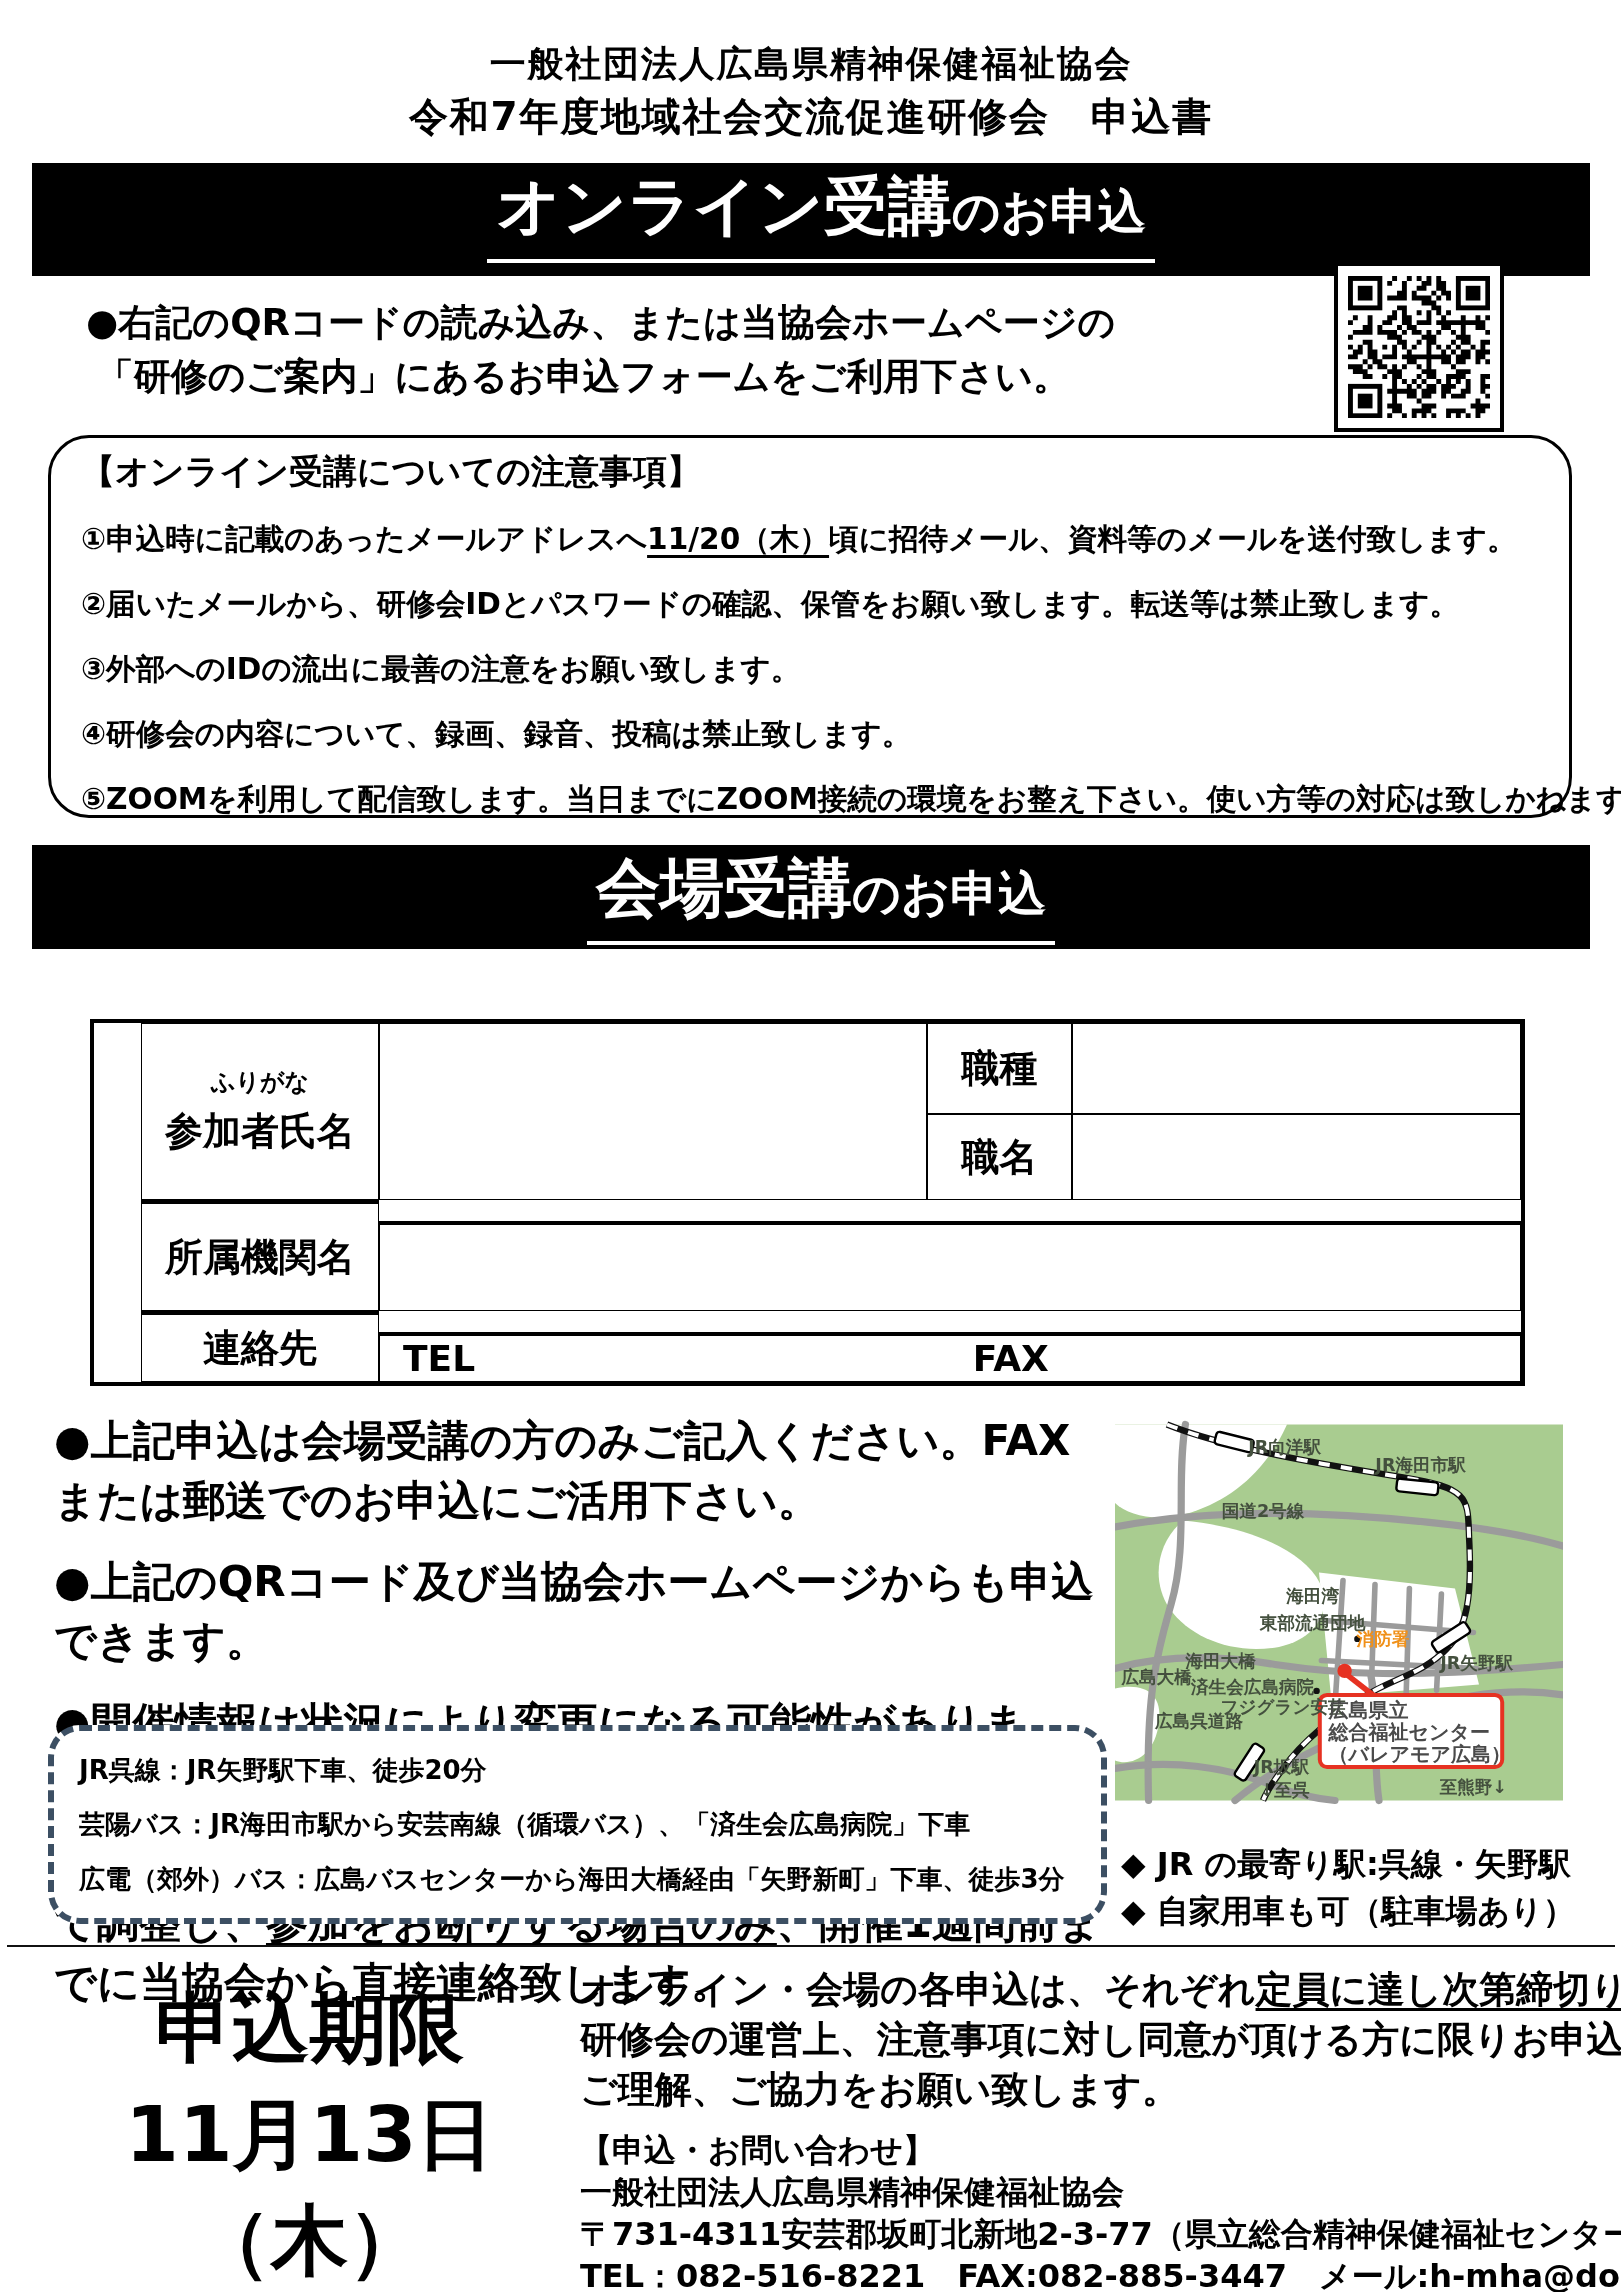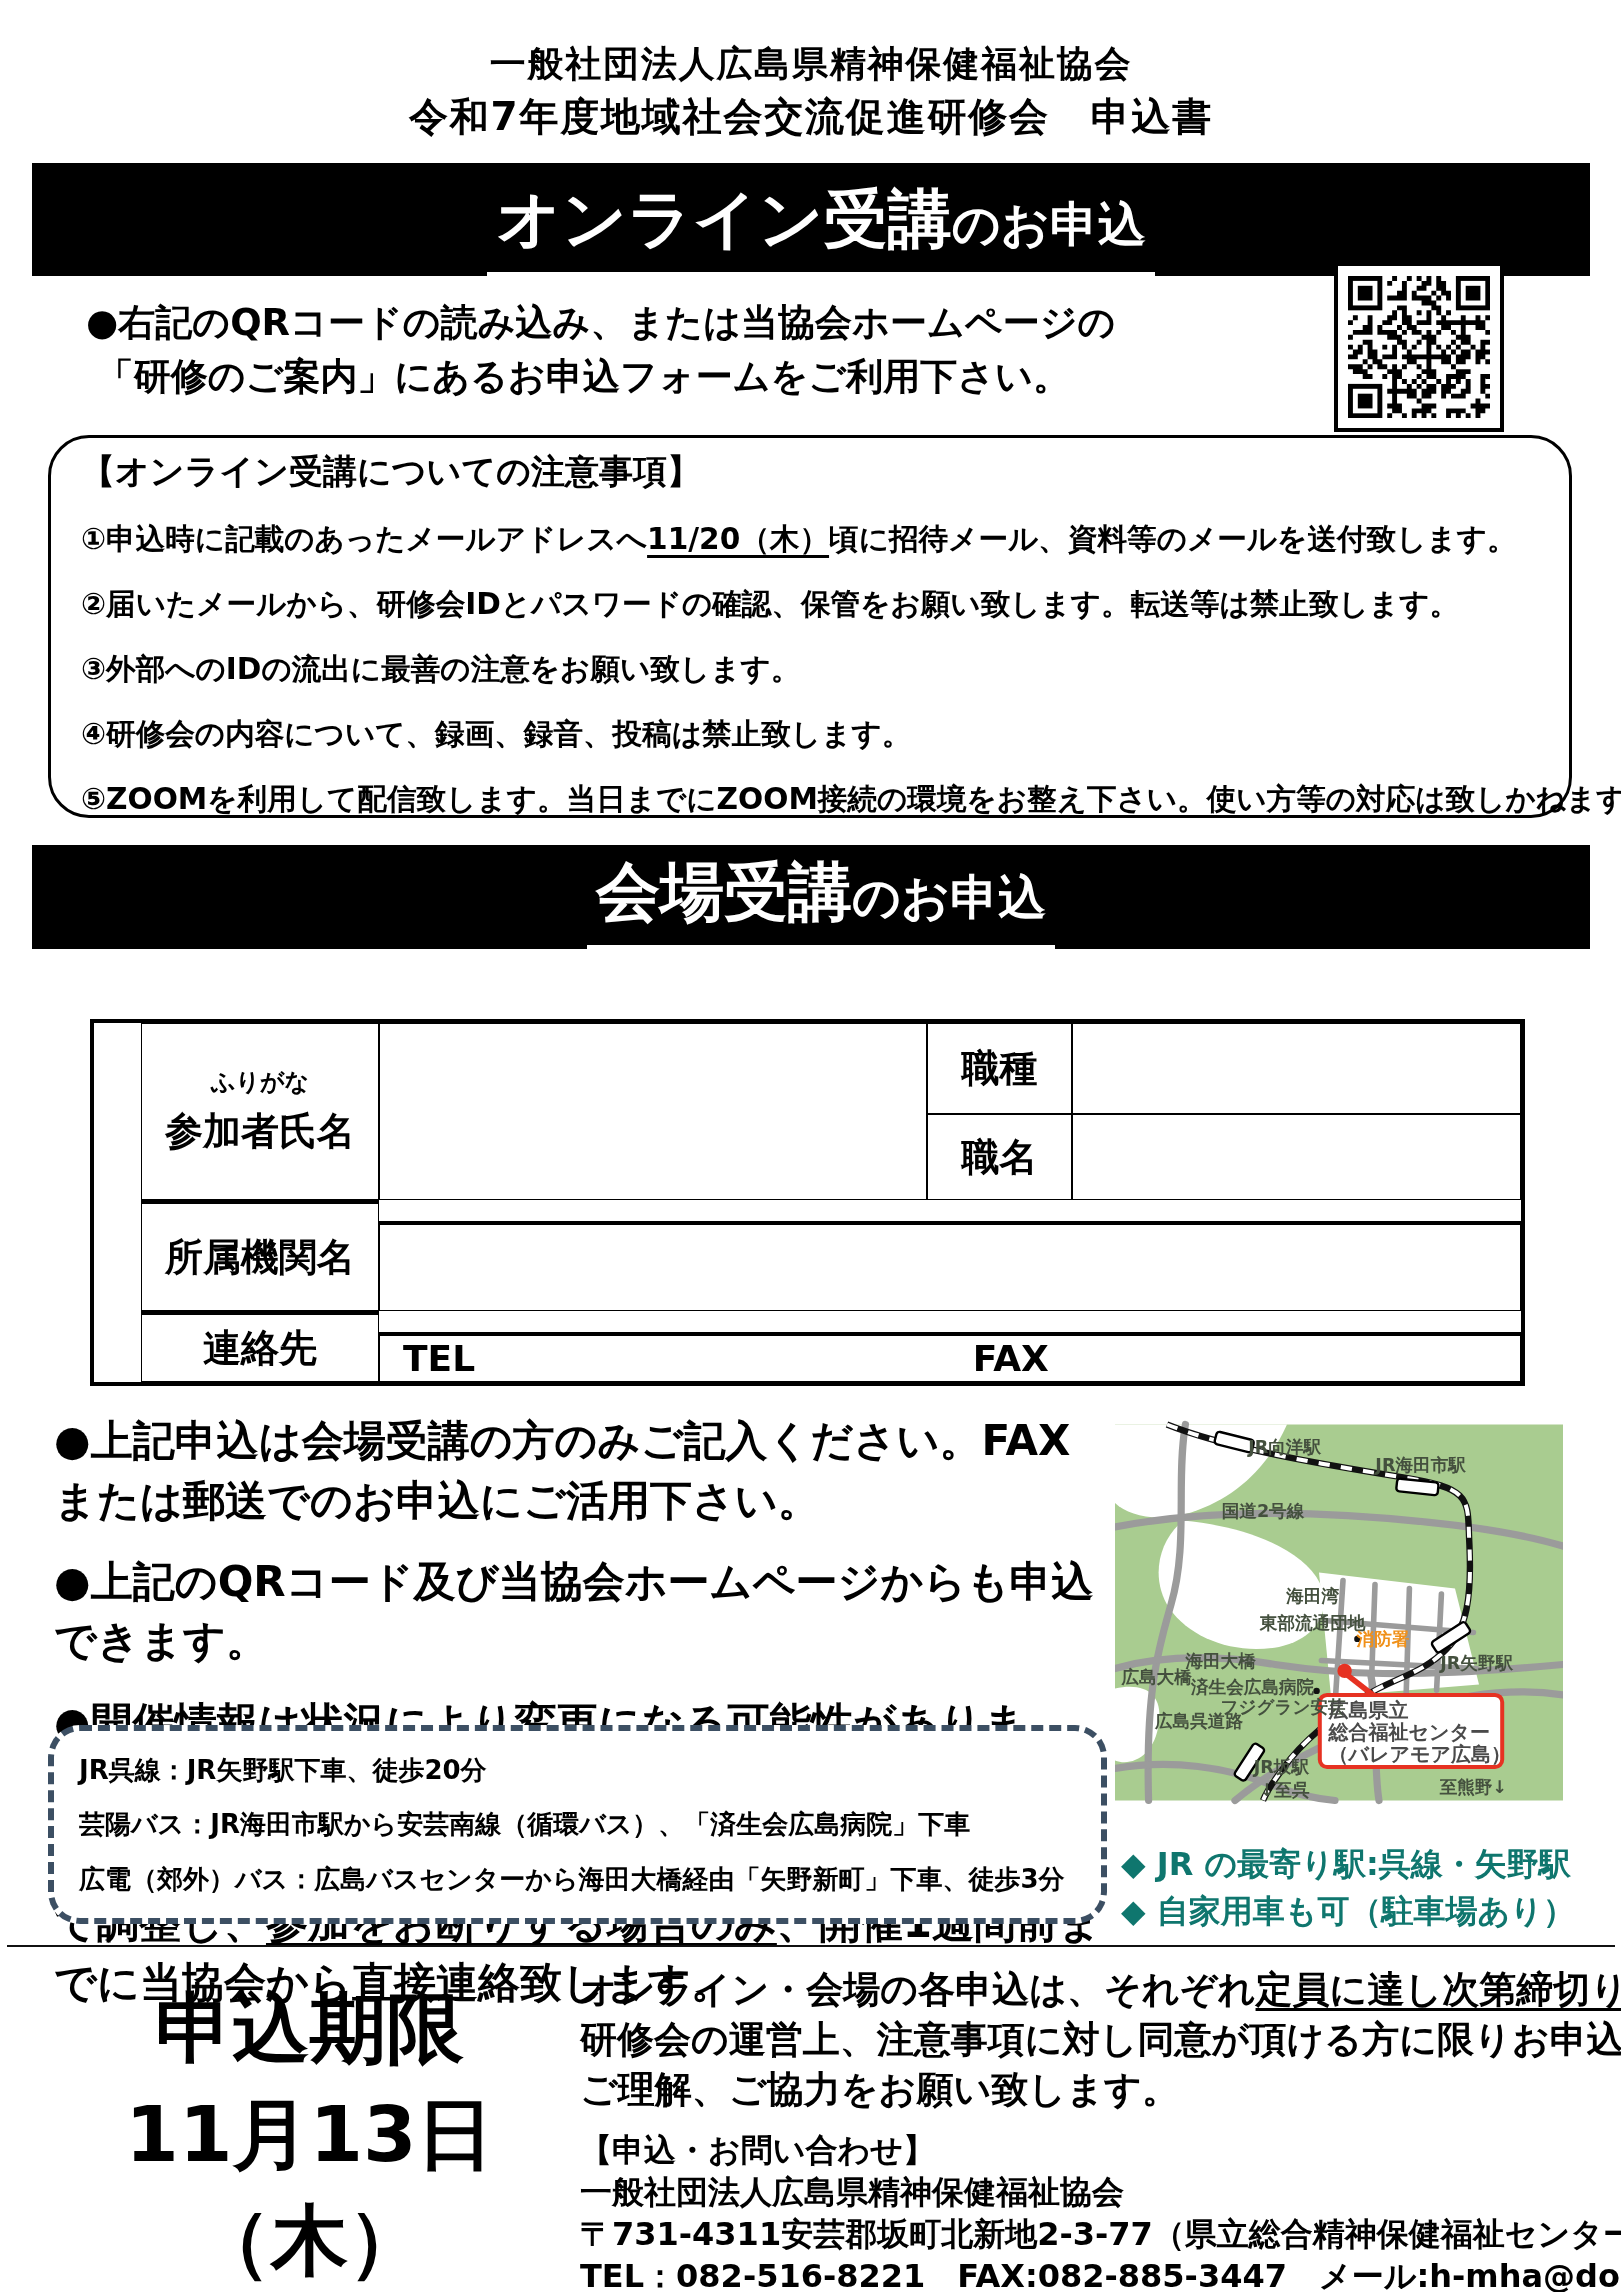--- a/index.html
+++ b/index.html
@@ -7,21 +7,21 @@
   .page {
     position:relative; width:1622px; height:2293px; background:#fff; color:#000;
     font-family:"DejaVu Sans","Liberation Sans",sans-serif; font-weight:bold; overflow:hidden;
   }
   
   .header { position:absolute; top:39px; left:0; right:0; text-align:center; }
   .title1 { font-size:36px; line-height:50px; letter-spacing:1.8px; }
   .title2 { font-size:39px; line-height:56px; letter-spacing:1.8px; }
   
   .banner { position:absolute; left:32px; right:32px; background:#000; color:#fff;
-            display:flex; align-items:flex-end; justify-content:center;padding-left:20px; }
+            display:flex; align-items:flex-start; justify-content:center;padding-left:20px; }
   .banner1 { top:163px; height:113px; }
   .banner2 { top:845px; height:104px; }
   .banner-inner { border-bottom:4.5px solid #fff; padding:0 9px 9px; white-space:nowrap; }
   .banner-big { font-size:64px; } .banner-small { font-size:48px; }
   
   .qr-text { position:absolute; top:296px; left:86px; font-size:37px; line-height:54px; white-space:nowrap; }
   .qr-text .line2 { padding-left:10.7px; }
   .qr-box { position:absolute; top:262px; left:1334px; width:170px; height:170px;
             border:4.5px solid #000; background:#fff; padding:9.9px; }
   .qr-box svg { width:100%; height:100%; display:block; fill:#000; }
@@ -51,21 +51,21 @@
   .bullets { position:absolute; top:1411px; left:54px; width:1052px; font-size:42px; line-height:1.42; }
   .bullet-item { margin-bottom:21.5px; }
   
   .access-box { position:absolute; top:1725px; left:48px; width:1059px;
                 border:6.3px dashed #3c4f63; border-radius:32px; padding:21.5px 25px; background:#fff; }
   .access-line { font-size:26px; margin-top:19.7px; white-space:nowrap; }
   .access-line:first-child { margin-top:0; }
   
   .map-wrap { position:absolute; top:1402px; left:1115px; width:448px; height:421px; }
   .map-wrap svg { display:block; width:100%; height:100%; }
-  .map-notes { position:absolute; top:1841px; left:1121px; font-size:32px; line-height:47px; color:#0f766e; white-space:nowrap; }
+  .map-notes { position:absolute; top:1841px; left:1121px; font-size:32px; line-height:47px; color:#000000; white-space:nowrap; }
   
   .divider { position:absolute; top:1945px; left:7.2px; right:7.2px; border-top:2.7px solid #111; }
   .deadline { position:absolute; top:1976px; left:50px; width:519px; text-align:center; }
   .deadline div { font-size:77px; line-height:106px; white-space:nowrap; }
   .footer-right { position:absolute; top:1965px; left:580px; width:1039px; }
   .f-para { font-size:37px; line-height:50px; white-space:nowrap; }
   .contact-block { margin-top:14.3px; }
   .contact-line { font-size:32px; line-height:42px; white-space:nowrap; }
   .map-label { font-family:"DejaVu Sans","Liberation Sans",sans-serif; font-weight:bold; }
 </style>

